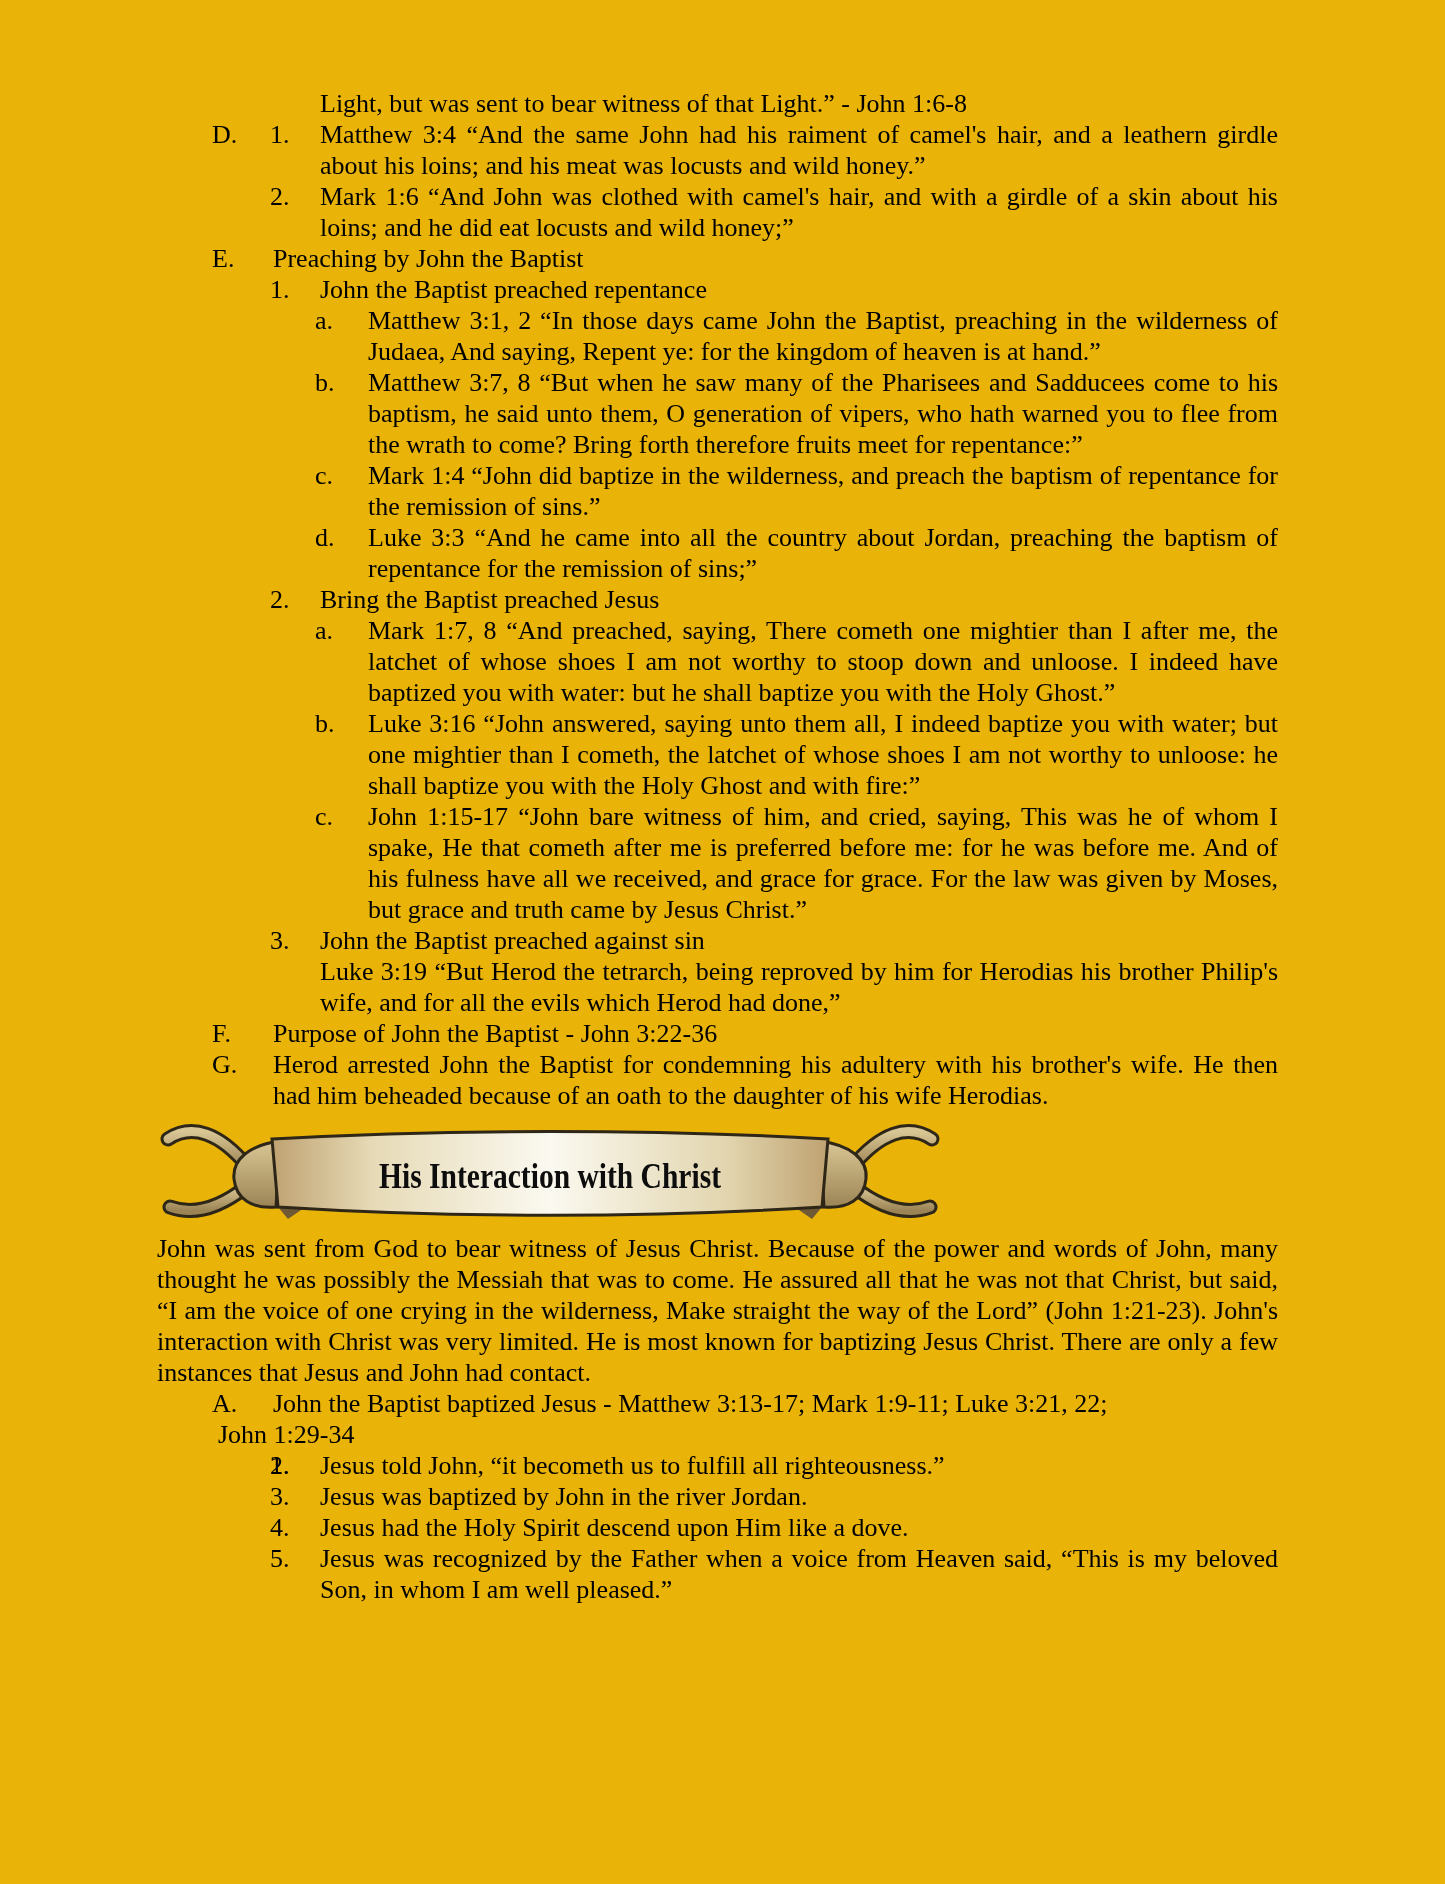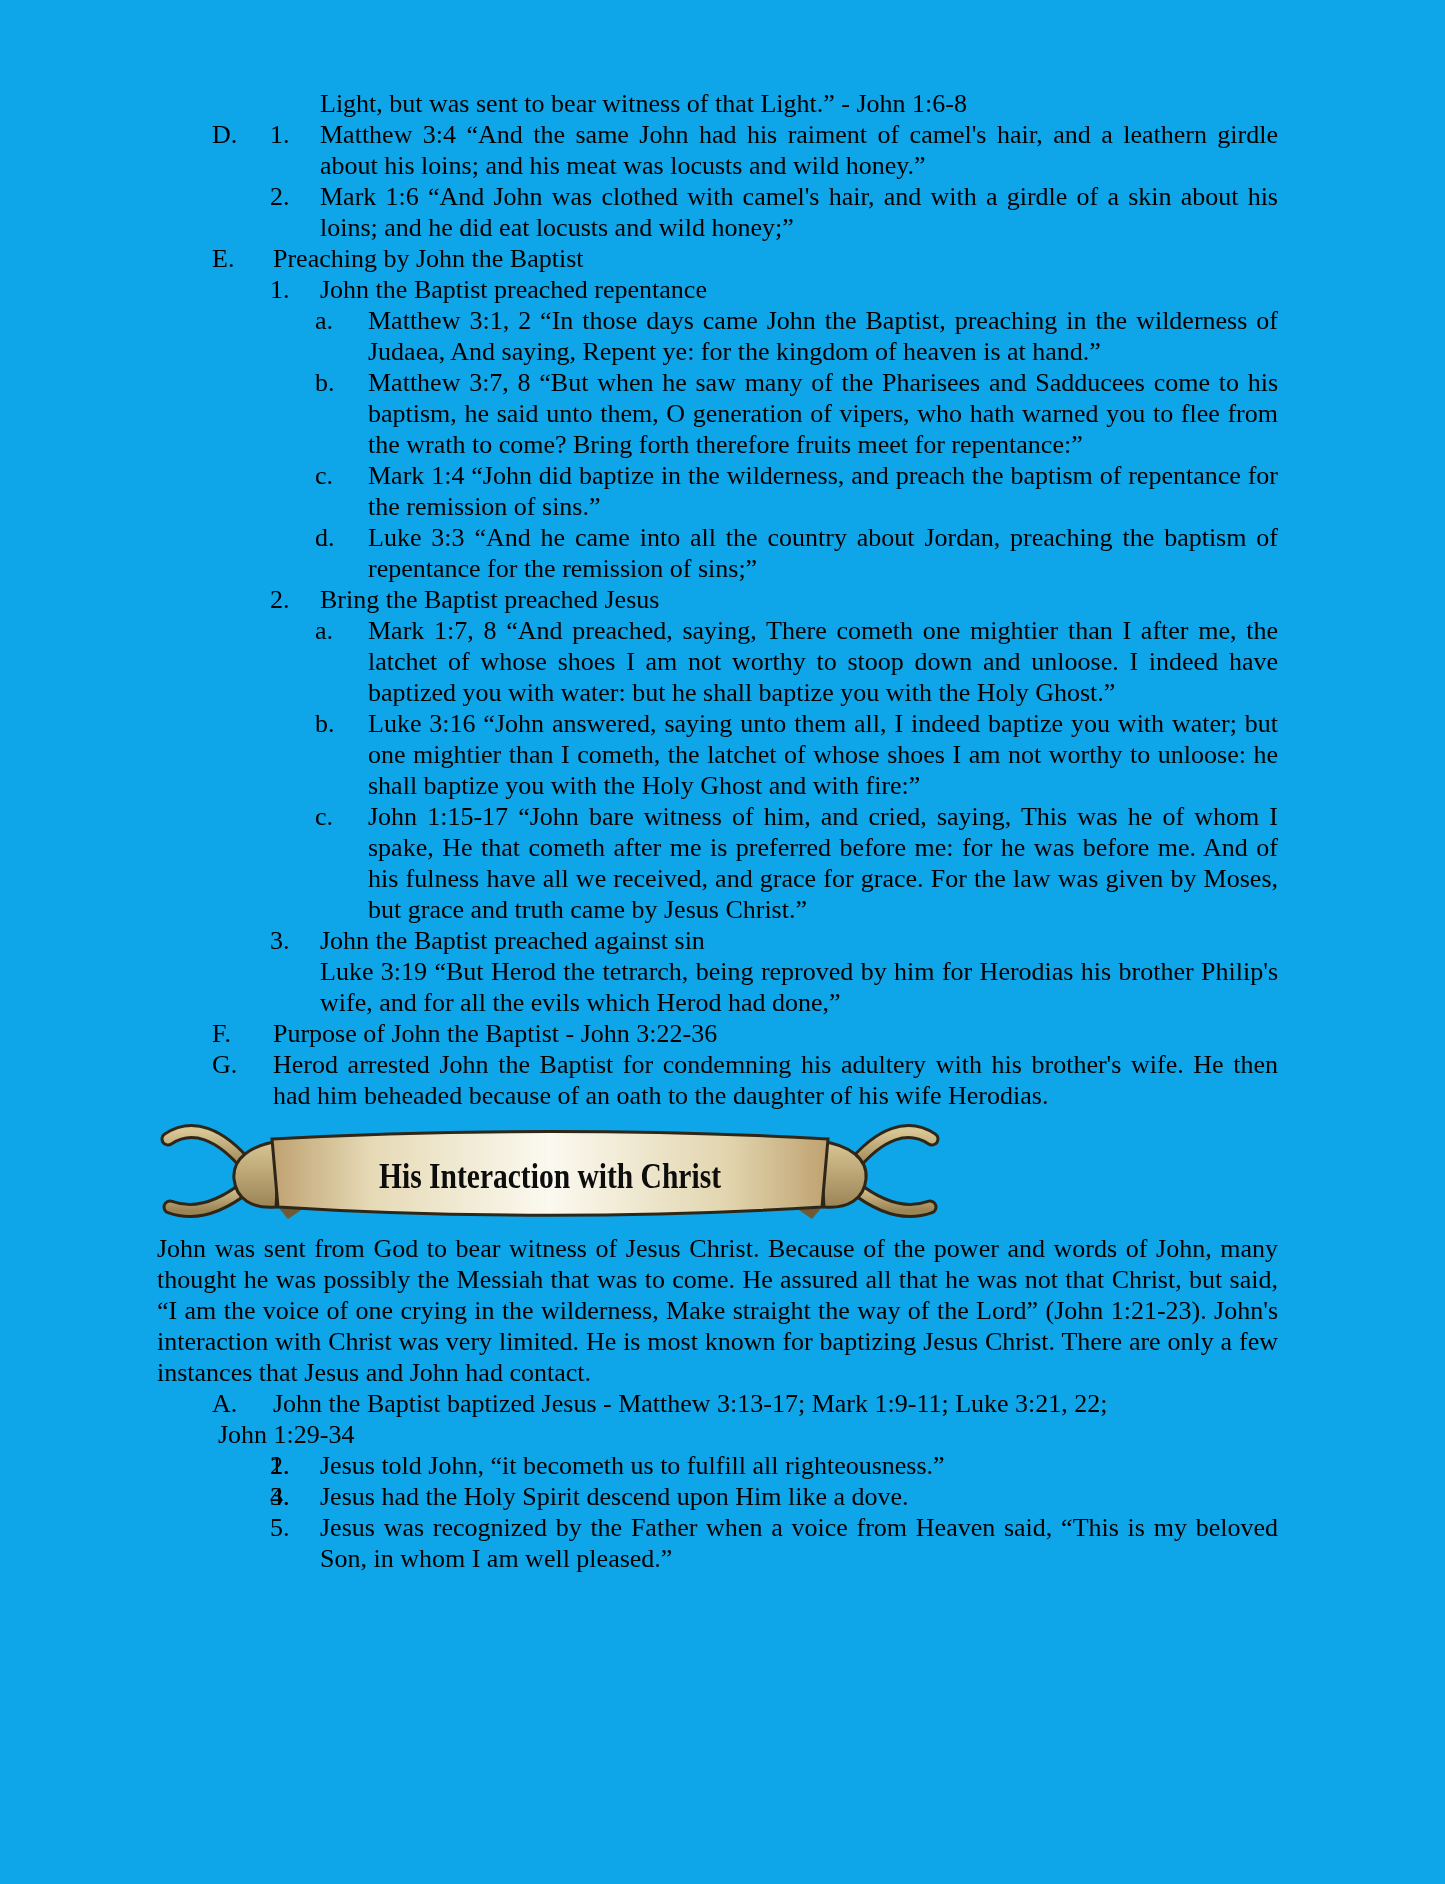--- a/index.html
+++ b/index.html
@@ -1,20 +1,20 @@
 <!DOCTYPE html>
 <html><head>
 <meta charset="utf-8">
 <style>
   html,body{margin:0;padding:0;background:#ffffff;}
   .page{
     position:relative;
     width:1445px;height:1884px;
     box-sizing:border-box;
-    background:#0ea5e9;
+    background:#eab308;
     color:#000;
     font-family:"Liberation Serif","DejaVu Serif",serif;
     font-size:26px;line-height:31px;
     padding:88px 167px 0 157px;
     overflow:hidden;
   }
   .item{position:relative;text-align:justify;}
   .item .marker{position:absolute;top:0;}
   .level-a  .marker{left:55px;}  .level-a  .text{margin-left:116px;}
   .level-n  .marker{left:113px;} .level-n  .text{margin-left:163px;}
@@ -157,20 +157,21 @@
       </div>
       <div class="item level-n">
         <span class="marker">1.</span>
       </div>
       <div class="item level-n">
         <span class="marker">2.</span>
         <div class="text">Jesus told John, “it becometh us to fulfill all righteousness.”</div>
       </div>
       <div class="item level-n">
         <span class="marker">3.</span>
+        <div class="text">Jesus was baptized by John in the river Jordan.</div>
       </div>
       <div class="item level-n">
         <span class="marker">4.</span>
         <div class="text">Jesus had the Holy Spirit descend upon Him like a dove.</div>
       </div>
       <div class="item level-n">
         <span class="marker">5.</span>
         <div class="text">Jesus was recognized by the Father when a voice from Heaven said, “This is my beloved Son, in whom I am well pleased.”</div>
       </div>
     </div>

